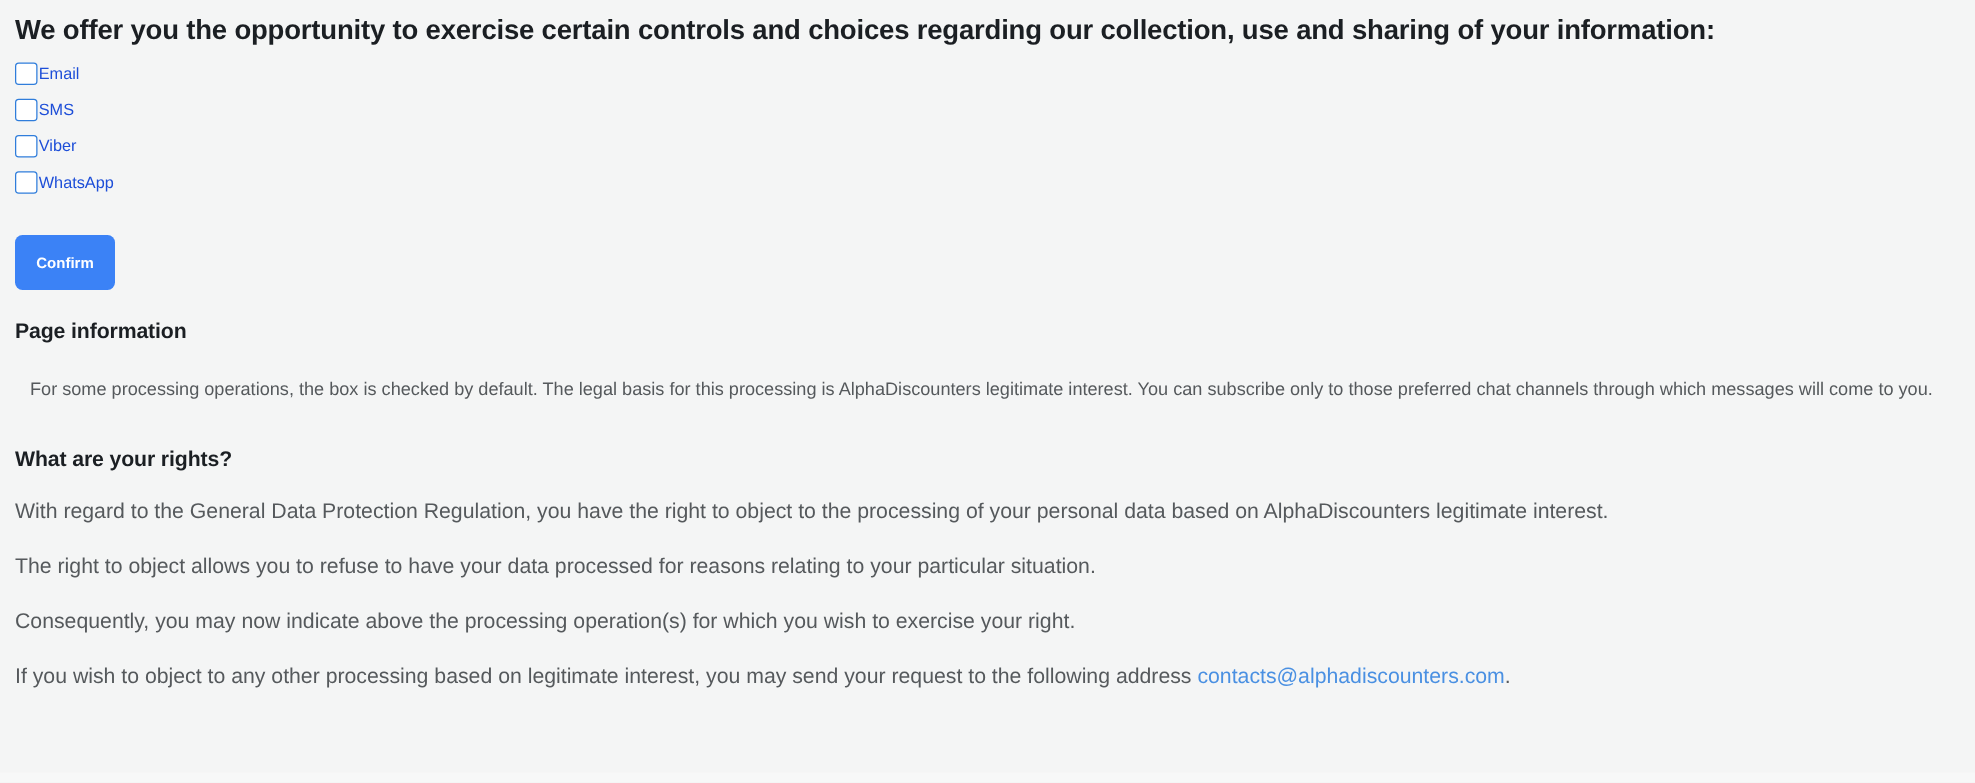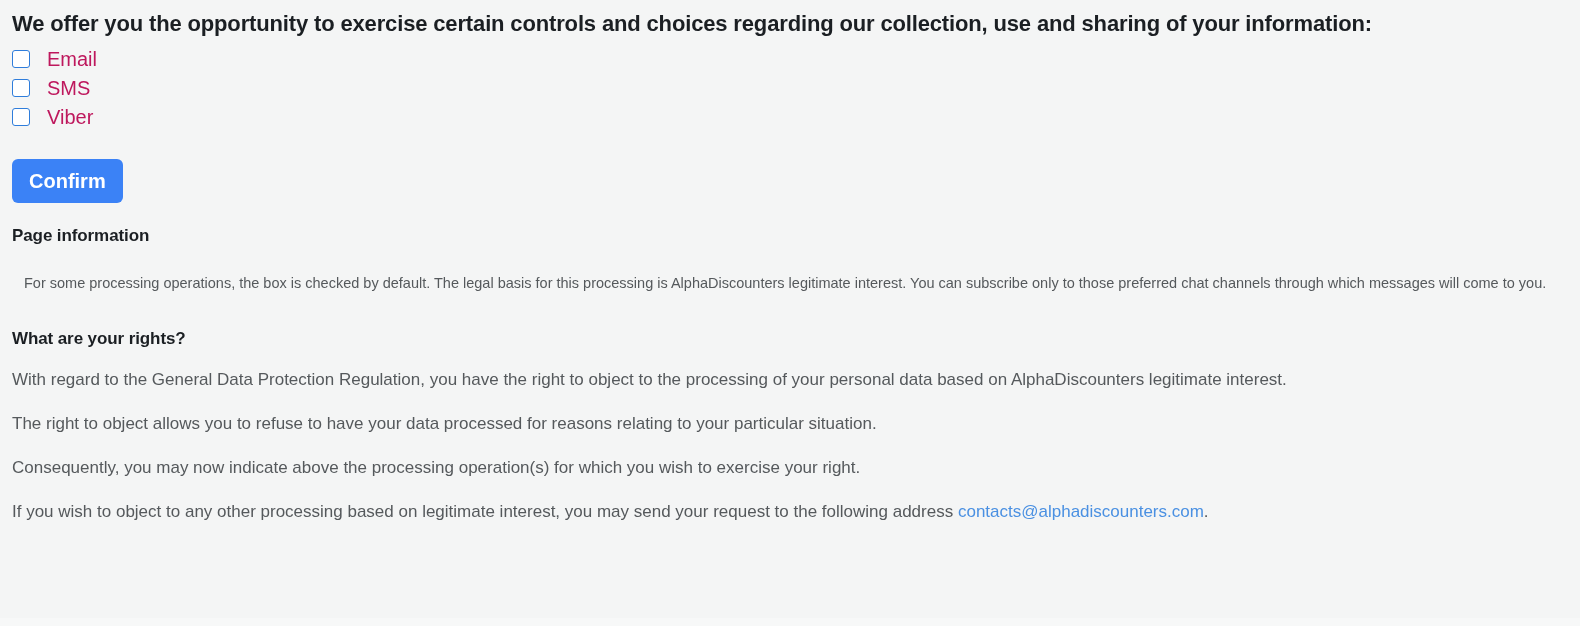--- a/index.html
+++ b/index.html
@@ -50,36 +50,36 @@
   .checkbox-box {
     width: 18px;
     height: 18px;
     border: 1px solid #2f7ddb;
     border-radius: 3px;
     background: #ffffff;
     flex: 0 0 auto;
     display: inline-block;
   }
   .checkbox-label {
-    font-size: 20px;
+    font-size: 13px;
     line-height: 20px;
-    color: #be185d;
-    margin-left: 17px;
+    color: #1d4ed8;
+    margin-left: 1px;
     white-space: nowrap;
   }
   .confirm-button {
     display: inline-block;
     margin-top: 24px;
     margin-left: 0;
     padding: 0 17px;
     height: 44px;
     line-height: 44px;
     background: #3b82f6;
     color: #ffffff;
-    font-size: 20px;
+    font-size: 12px;
     font-weight: bold;
     border: none;
     border-radius: 6px;
     cursor: pointer;
     font-family: "Liberation Sans", sans-serif;
   }
   .section-heading {
     font-size: 17px;
     font-weight: bold;
     color: #1b1f23;
@@ -136,20 +136,24 @@
     <label class="checkbox-row">
       <span class="checkbox-box"></span>
       <span class="checkbox-label">SMS</span>
     </label>
 
     <label class="checkbox-row">
       <span class="checkbox-box"></span>
       <span class="checkbox-label">Viber</span>
     </label>
 
+    <label class="checkbox-row">
+      <span class="checkbox-box"></span>
+      <span class="checkbox-label">WhatsApp</span>
+    </label>
 
   </div>
 
   <button class="confirm-button">Confirm</button>
 
   <h2 class="section-heading">Page information</h2>
 
   <p class="body-text">For some processing operations, the box is checked by default. The legal basis for this processing is AlphaDiscounters legitimate interest. You can subscribe only to those preferred chat channels through which messages will come to you.</p>
 
   <h2 class="section-heading">What are your rights?</h2>

